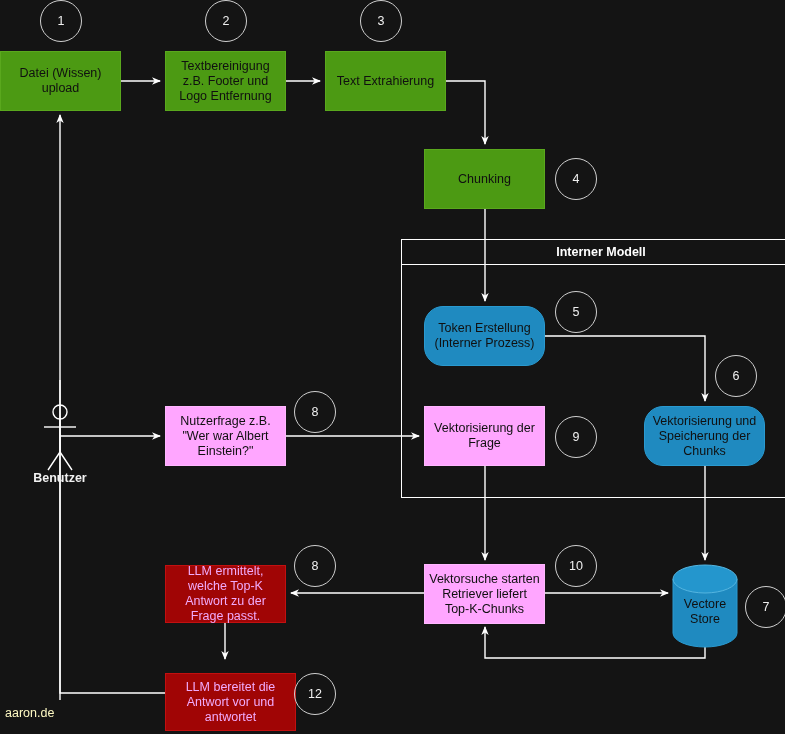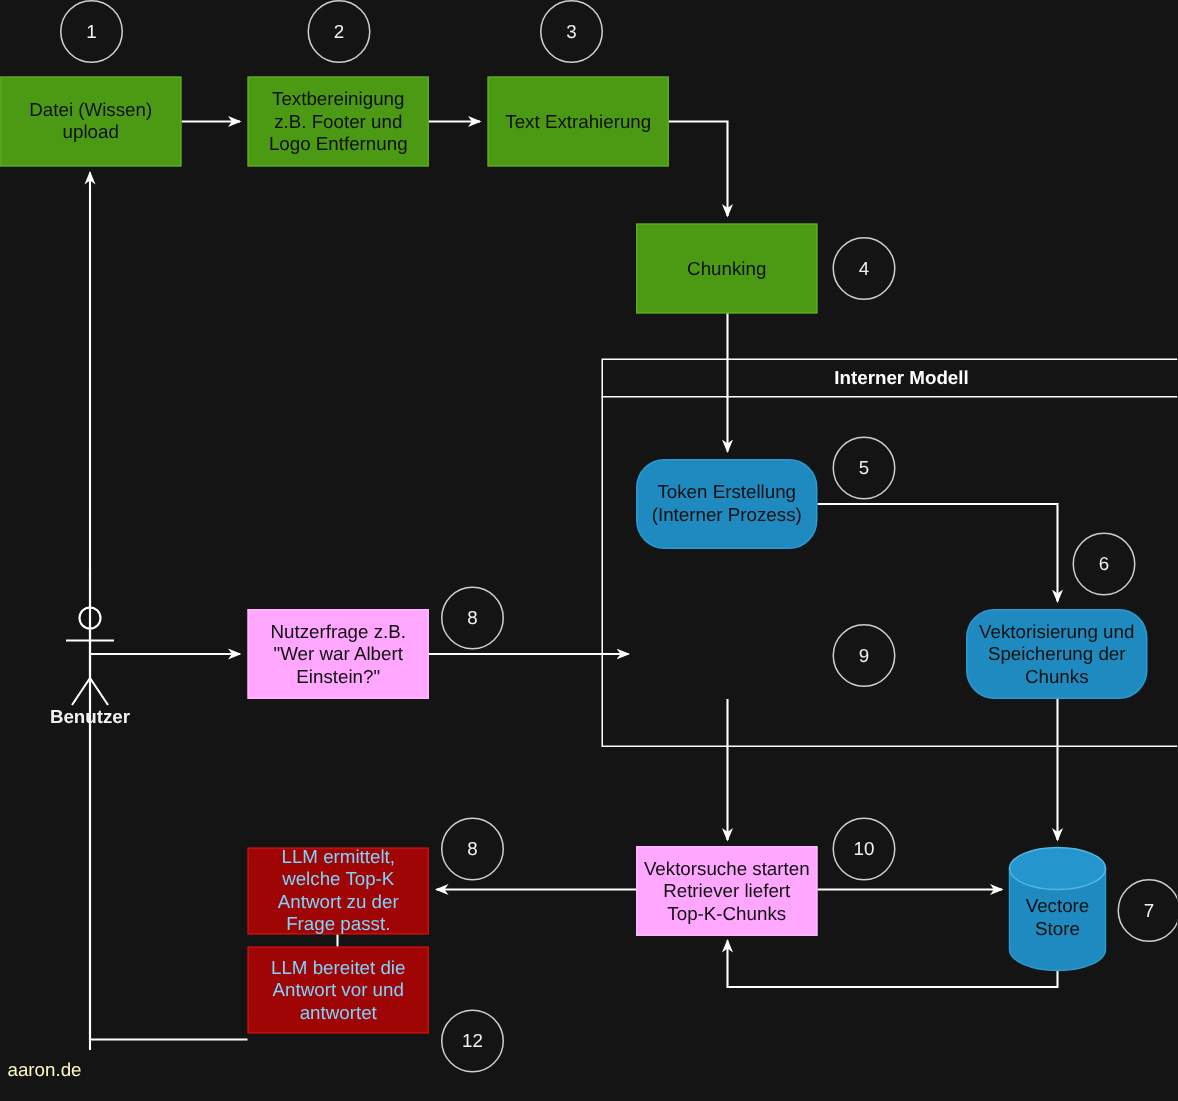--- a/index.html
+++ b/index.html
@@ -30,21 +30,21 @@
     justify-content: center;
     text-align: center;
     font-size: 12.5px;
     line-height: 15px;
     padding: 2px 4px;
     border: 1px solid rgba(255,255,255,0.35);
   }
   .node.green  { background: #4c9a13; color: #101010; border-color: #5aa81d; }
   .node.blue   { background: #1f8ac0; color: #101010; border-color: #2a9ad0; border-radius: 19px; }
   .node.pink   { background: #ffa6ff; color: #101010; border-color: #ffb6ff; }
-  .node.red    { background: #a00505; color: #7dd3fc; border-color: #c21010; align-items: center; }
+  .node.red    { background: #a00505; color: #f0abfc; border-color: #c21010; align-items: center; }
   .badge {
     position: absolute;
     width: 40px;
     height: 40px;
     border-radius: 50%;
     border: 1.3px solid #cfcfcf;
     color: #f0f0f0;
     font-size: 12.5px;
     display: flex;
     align-items: center;
@@ -167,30 +167,33 @@
   </div>
 
   <div class="node blue" style="left:644px; top:406px; width:121px; height:60px;align-items:center;">
     <span>Vektorisierung und Speicherung der Chunks</span>
   </div>
 
   <div class="node pink" style="left:165px; top:406px; width:121px; height:60px;">
     <span>Nutzerfrage z.B. "Wer war Albert Einstein?"</span>
   </div>
 
+  <div class="node pink" style="left:424px; top:406px; width:121px; height:60px;">
+    <span>Vektorisierung der Frage</span>
+  </div>
 
   <div class="node pink" style="left:424px; top:564px; width:121px; height:60px;">
     <span>Vektorsuche starten Retriever liefert Top-K-Chunks</span>
   </div>
 
   <div class="node red" style="left:165px; top:565px; width:121px; height:58px;">
     <span>LLM ermittelt,  welche Top-K Antwort zu der Frage passt.</span>
   </div>
 
-  <div class="node red" style="left:165px; top:631px; width:121px; height:58px;">
+  <div class="node red" style="left:165px; top:673px; width:131px; height:58px;">
     <span>LLM bereitet die Antwort vor und antwortet</span>
   </div>
 
   <div class="cyl" style="left:671px; top:563px; width:68px; height:86px;">
     <svg width="68" height="86" viewBox="0 0 68 86" xmlns="http://www.w3.org/2000/svg">
       <path d="M2,16 L2,70 a32,14 0 0 0 64,0 L66,16 Z" fill="#1f8ac0" stroke="#2a9ad0" stroke-width="1"></path>
       <ellipse cx="34" cy="16" rx="32" ry="14" fill="#2496cd" stroke="#55b5e0" stroke-width="1"></ellipse>
     </svg>
     <div style="position:absolute; left:0; top:34px; width:68px; text-align:center;
                 color:#101010; font-size:12.5px; line-height:15px;">

